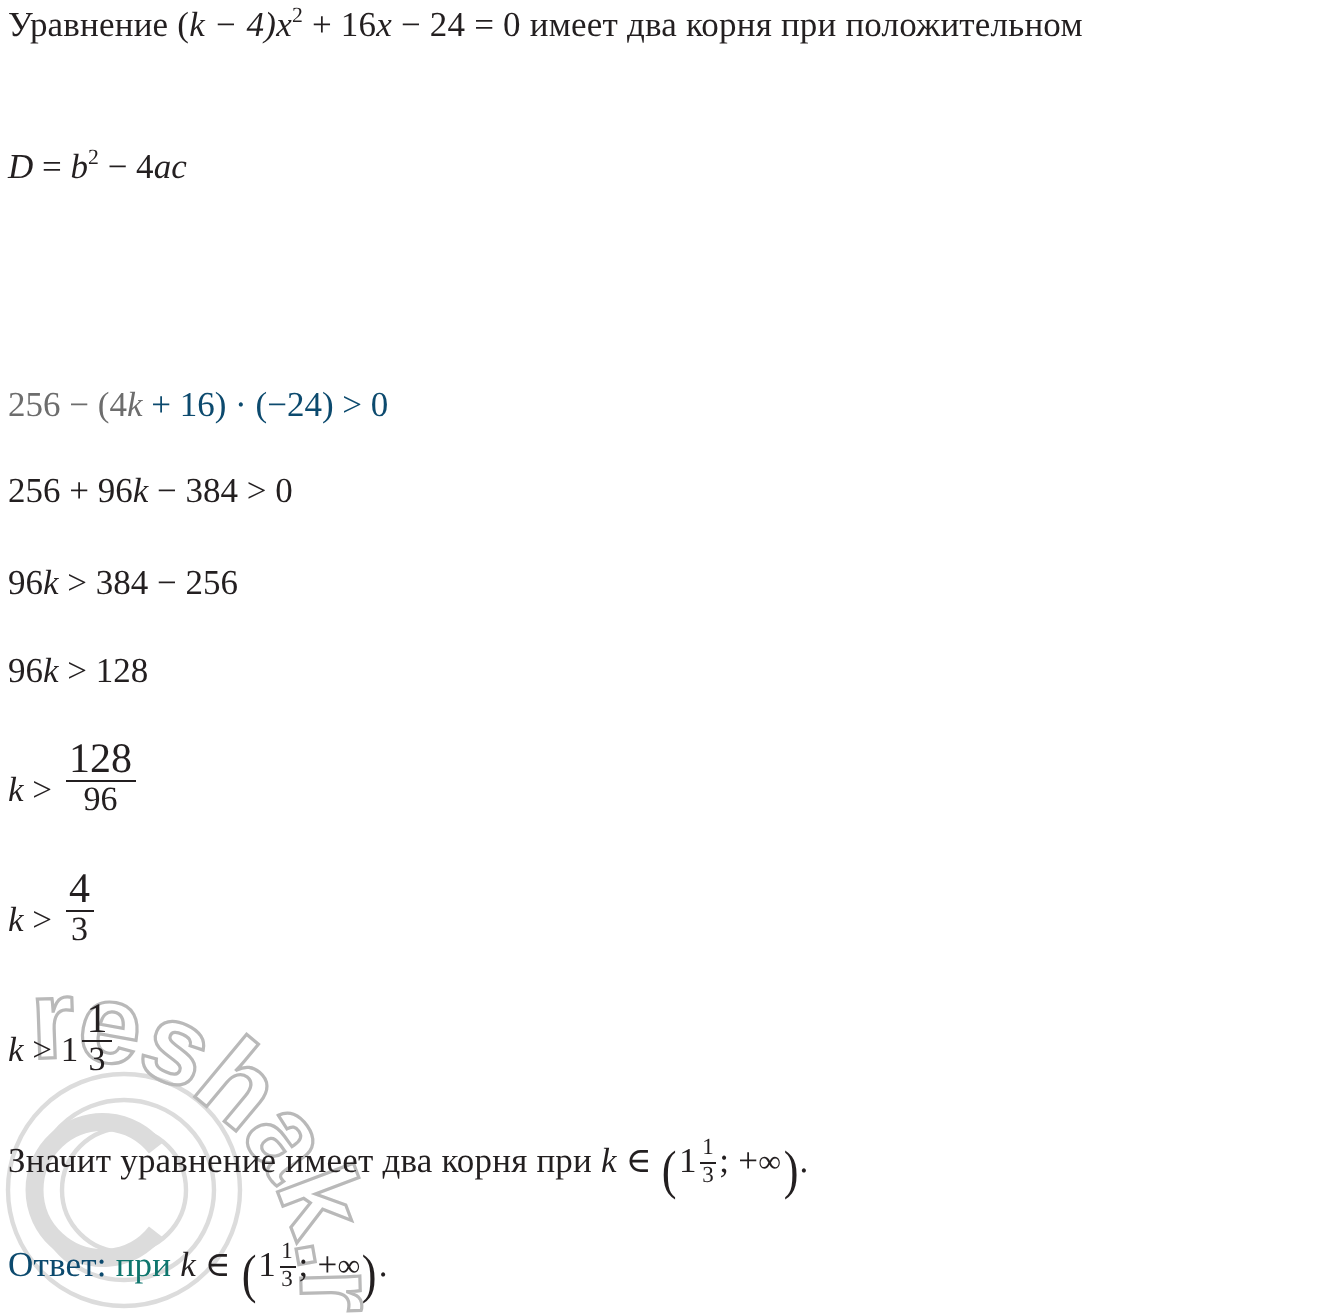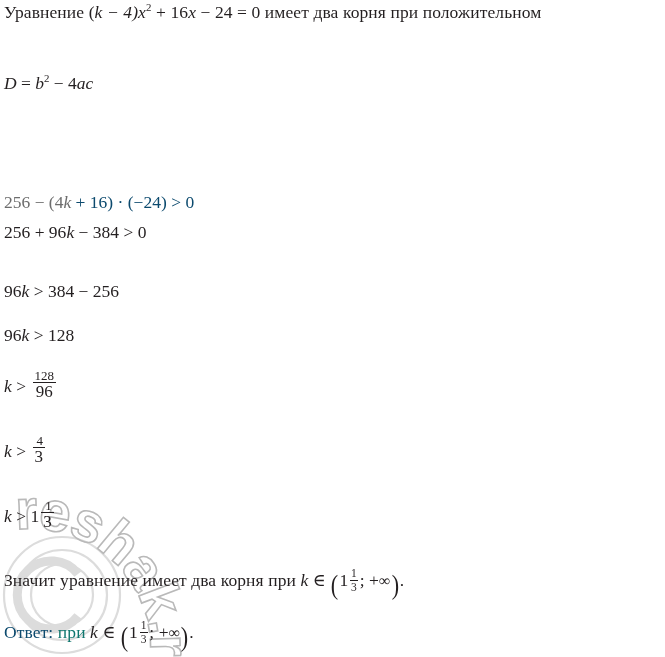--- a/index.html
+++ b/index.html
@@ -21,21 +21,21 @@
   .math{font-size:17.5px;}
   .math i,i.v{font-style:italic;}
   .grey{color:#0f766e;}
   .greyish{color:#6d6d6d;}
   .dark{color:#0c4a6e;}
   sup{font-size:.62em;vertical-align:super;line-height:0;}
 
   
   .frac{display:inline-block;vertical-align:-0.45em;text-align:center;
     margin:0 .12em;position:relative;top:-0.18em;}
-  .frac .num{display:block;font-size:13px;line-height:1.02;padding:0 2px;text-align:right;}
+  .frac .num{display:block;font-size:21px;line-height:1.02;padding:0 2px;}
   .frac .den{display:block;font-size:17px;line-height:1.05;padding:0 2px;
     border-top:1.4px solid #231f20;}
   
   .sfrac{display:inline-block;vertical-align:-0.38em;text-align:center;
     margin:0 .1em;position:relative;top:-0.12em;}
   .sfrac .num{display:block;font-size:11.5px;line-height:1.04;padding:0 1px;}
   .sfrac .den{display:block;font-size:11.5px;line-height:1.06;padding:0 1px;
     border-top:1.1px solid #231f20;}
   .paren{font-size:27px;line-height:0;vertical-align:-0.30em;
     display:inline-block;transform:scaleX(.82);font-family:"Liberation Serif",serif;}
@@ -73,21 +73,21 @@
   <div class="line math" style="top:73px;">
     <i class="v">D</i><span> = </span><i class="v">b</i><sup>2</sup><span> − 4</span><i class="v">ac</i>
   </div>
 
 
 
   <div class="line math greyish" style="top:192px;">
     <span>256 − (4</span><i class="v">k</i><span class="dark"> + 16) · (−24) &gt; 0</span>
   </div>
 
-  <div class="line math" style="top:222px;">
+  <div class="line math" style="top:235px;">
     <span>256 + 96</span><i class="v">k</i><span> − 384 &gt; 0</span>
   </div>
 
   <div class="line math" style="top:281px;">
     <span>96</span><i class="v">k</i><span> &gt; 384 − 256</span>
   </div>
 
   <div class="line math" style="top:325px;">
     <span>96</span><i class="v">k</i><span> &gt; 128</span>
   </div>

